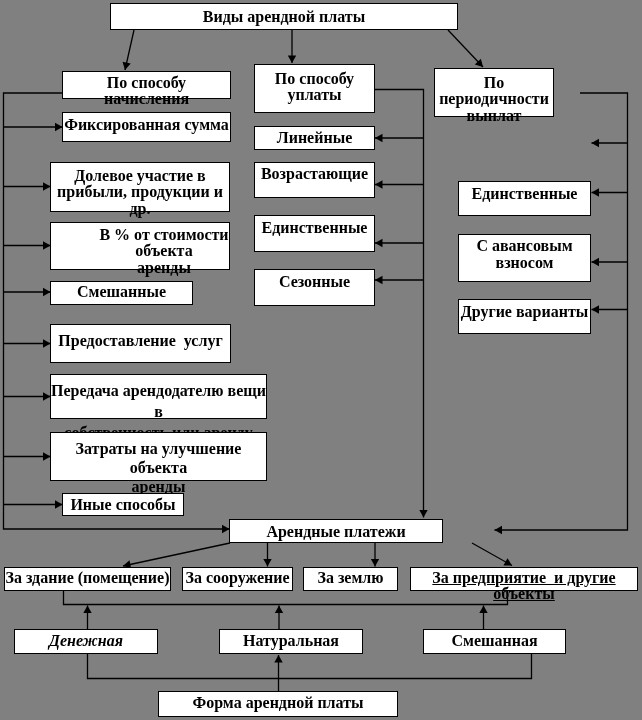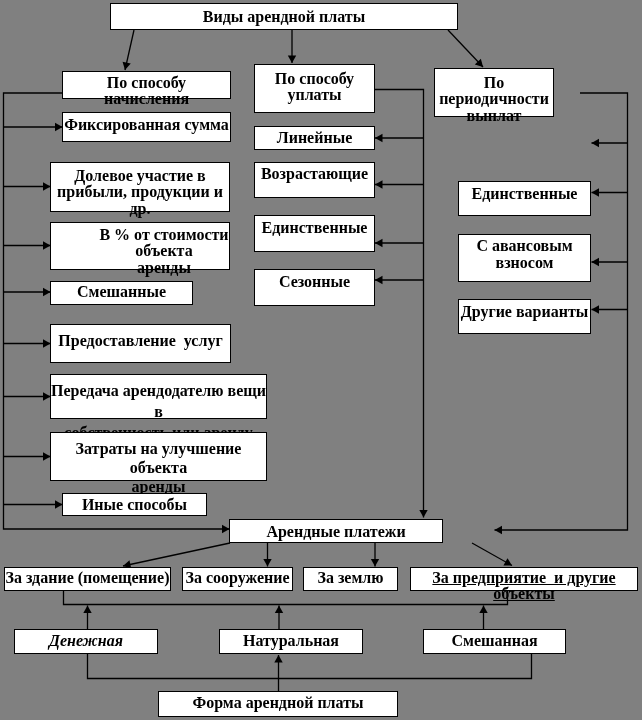--- a/index.html
+++ b/index.html
@@ -124,21 +124,21 @@
       <span style="margin-top: 7.5px;">Предоставление &nbsp;услуг</span>
     </div>
     <div class="node" style="left: 50px; top: 374px; width: 217px; height: 45px;">
       <span style="margin-top: 4.5px; line-height: 21px;">Передача арендодателю вещи в
 собственность или аренду</span>
     </div>
     <div class="node" style="left: 50px; top: 432px; width: 217px; height: 49px;">
       <span style="margin-top: 5.5px; line-height: 19px;">Затраты на улучшение объекта
 аренды</span>
     </div>
-    <div class="node" style="left: 62px; top: 493px; width: 145px; height: 23px;">
+    <div class="node" style="left: 62px; top: 493px; width: 122px; height: 23px;">
       <span style="margin-top: 2.5px;">Иные способы</span>
     </div>
     <div class="node" style="left: 254px; top: 64px; width: 121px; height: 49px;">
       <span style="margin-top: 5.5px;">По способу
 уплаты</span>
     </div>
     <div class="node" style="left: 254px; top: 126px; width: 121px; height: 24px;">
       <span style="margin-top: 2.5px;">Линейные</span>
     </div>
     <div class="node" style="left: 254px; top: 162px; width: 121px; height: 36px;">

